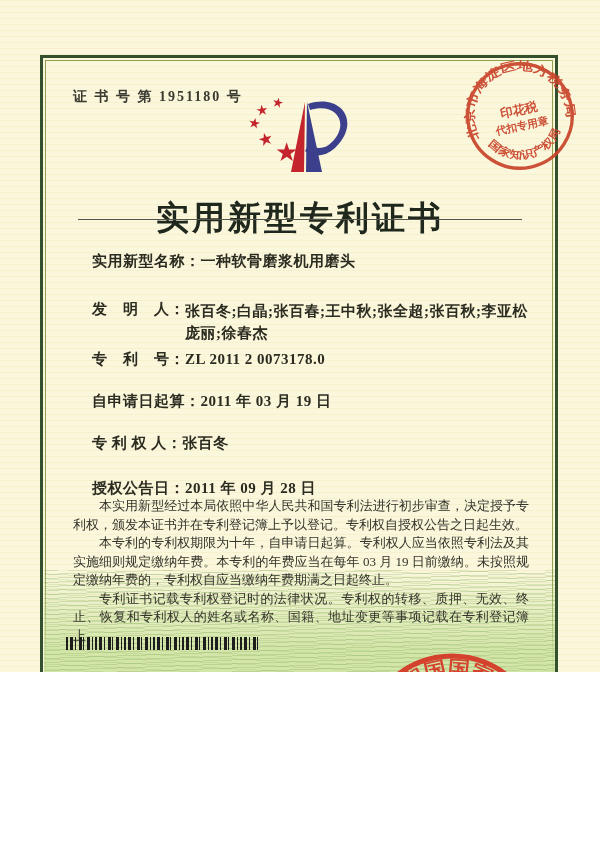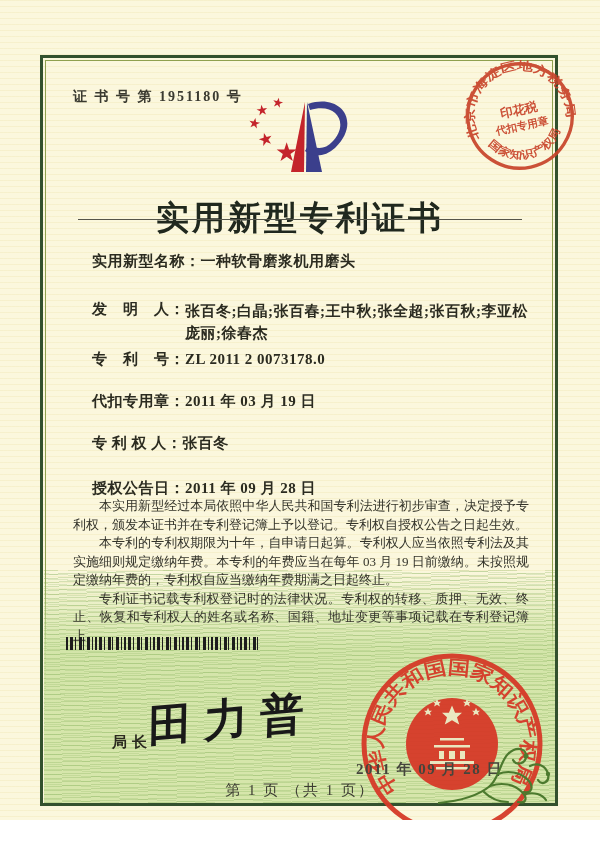--- a/index.html
+++ b/index.html
@@ -1,18 +1,18 @@
 <!DOCTYPE html>
 <html><head>
 <meta charset="utf-8">
 <style>
   html,body{margin:0;padding:0;}
   body{font-family:"Liberation Serif","DejaVu Serif",serif;}
   .page{
-    position:relative;width:600px;height:820px;overflow:hidden;
+    position:relative;width:600px;height:672px;overflow:hidden;
     background:#fbf7dd;
     background-image:repeating-linear-gradient(180deg, rgba(235,224,165,0.30) 0 1px, rgba(235,224,165,0) 1px 6px);
   }
   .frame{
     position:absolute;left:40px;top:55px;width:512px;height:745px;
     border:3px solid #33512e;
   }
   .frame-inner{
     position:absolute;left:2px;top:2px;right:2px;bottom:2px;
     border:1px solid #8fa04e;
@@ -114,21 +114,21 @@
 
   <div class="field" style="top:300px;">
     <span class="lbl">发　明　人：</span><span class="inv-val"><span>张百冬;白晶;张百春;王中秋;张全超;张百秋;李亚松</span><span>庞丽;徐春杰</span></span>
   </div>
 
   <div class="field" style="top:350px;">
     <span class="lbl">专　利　号：</span><span>ZL 2011 2 0073178.0</span>
   </div>
 
   <div class="field" style="top:392px;">
-    <span class="lbl">代扣专用章：</span><span>2011 年 03 月 19 日</span>
+    <span class="lbl">自申请日起算：</span><span>2011 年 03 月 19 日</span>
   </div>
 
   <div class="field" style="top:434px;">
     <span class="lbl">专 利 权 人：</span><span>张百冬</span>
   </div>
 
   <div class="field" style="top:479px;">
     <span class="lbl">授权公告日：</span><span>2011 年 09 月 28 日</span>
   </div>
 

